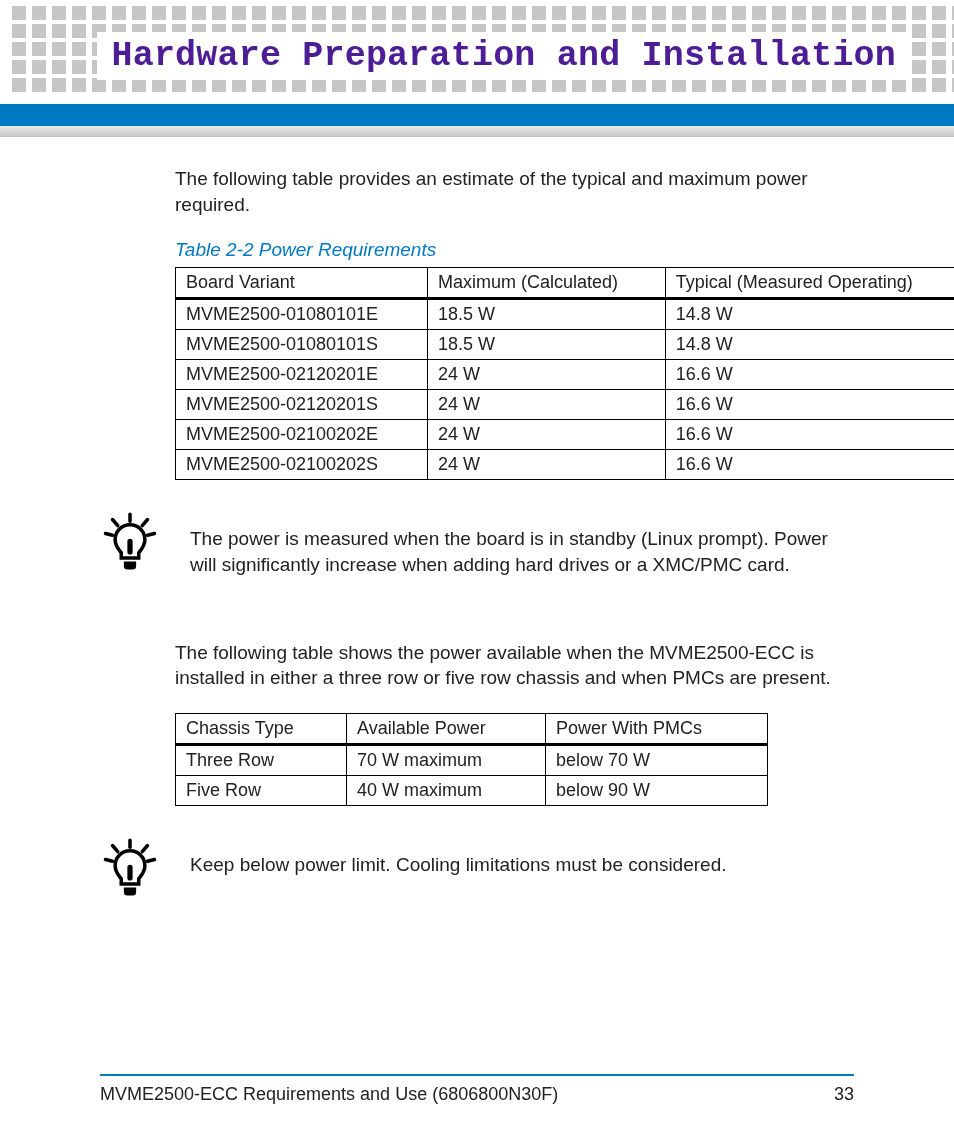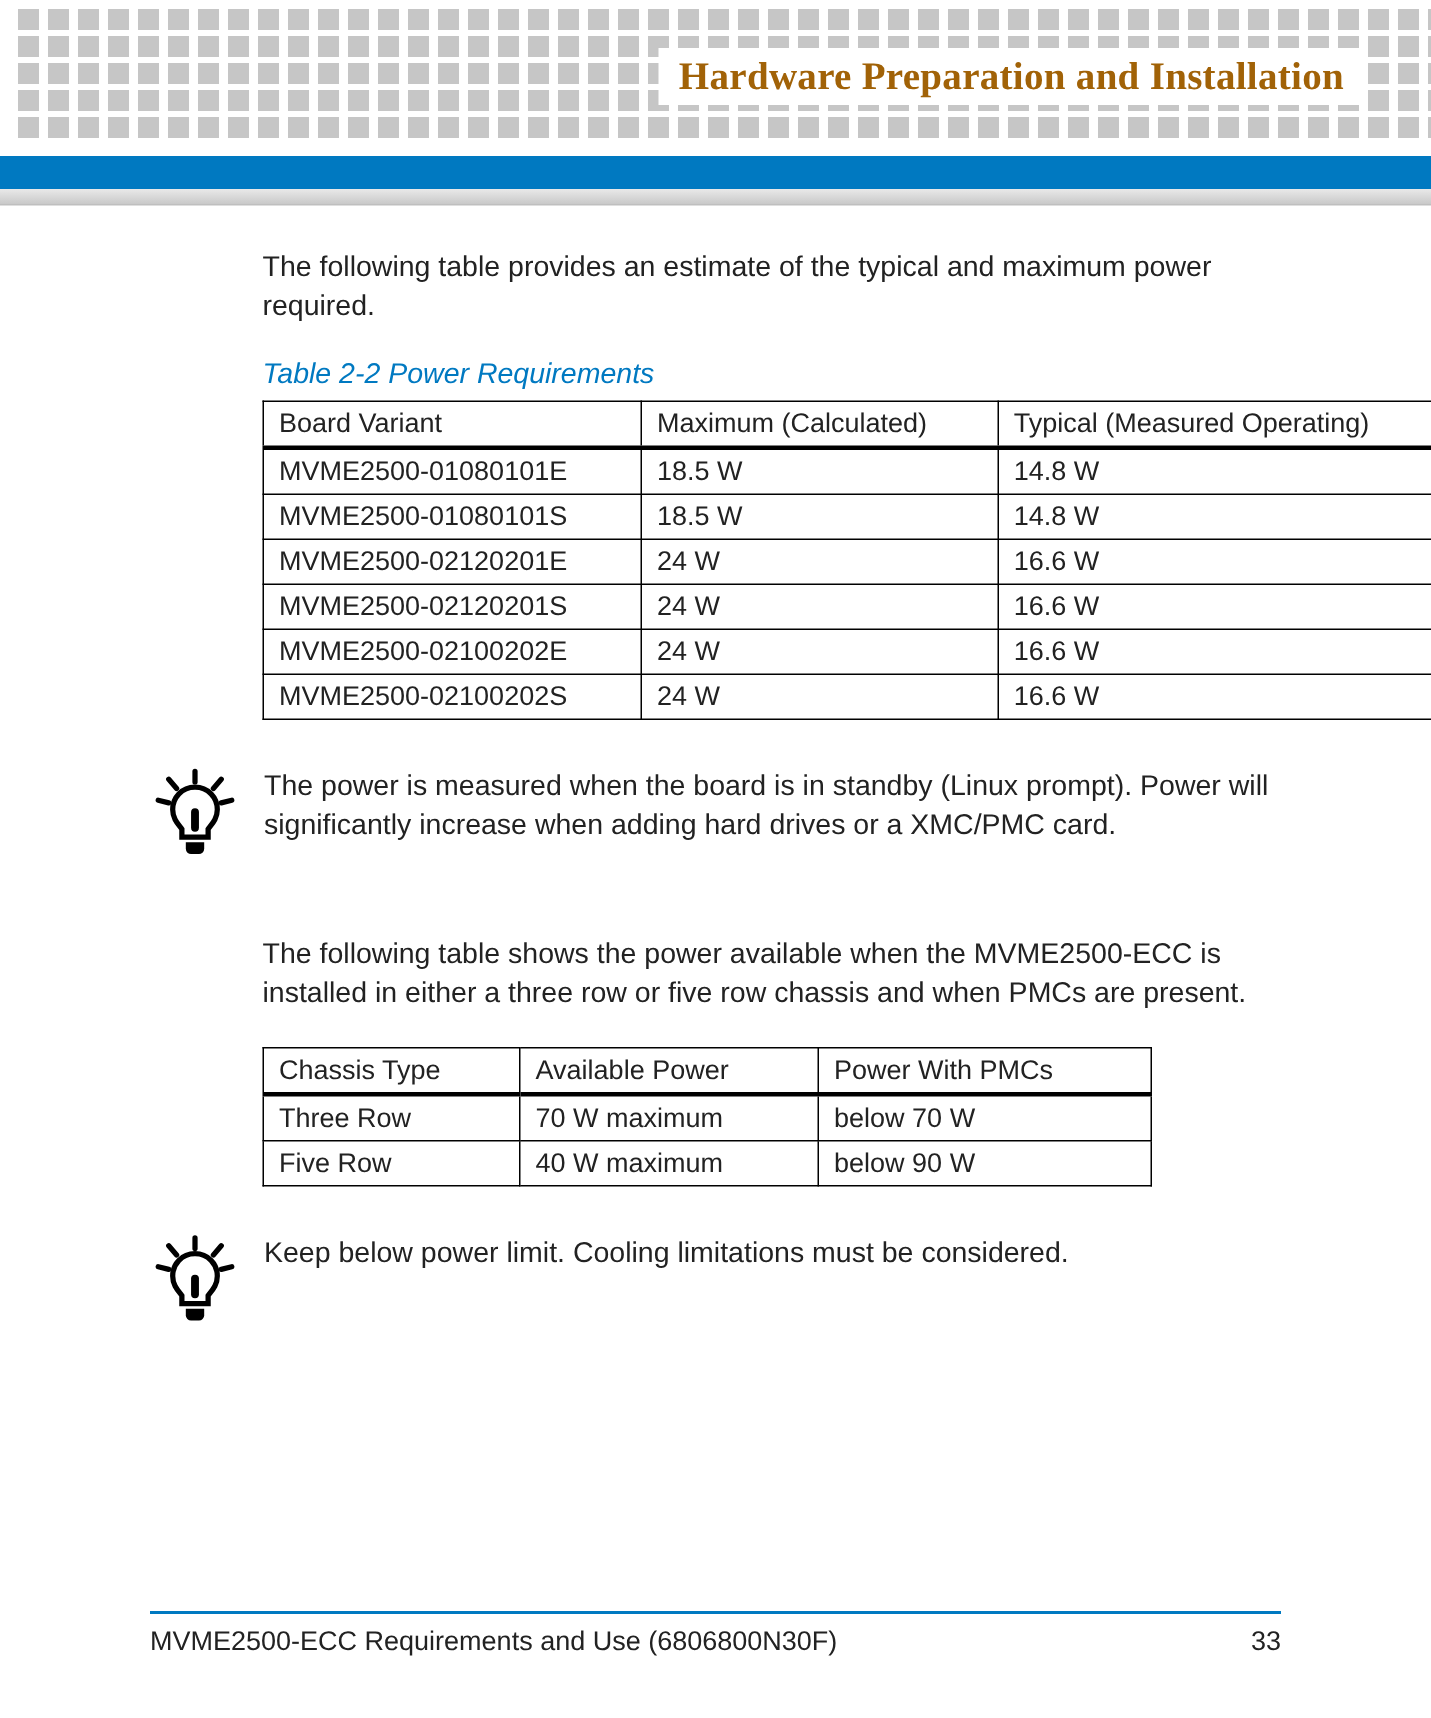--- a/index.html
+++ b/index.html
@@ -39,24 +39,24 @@
     right: 48px;
     text-align: right;
     pointer-events: none;
   }
   .header-title-box {
     display: inline-block;
     background: #fff;
     padding: 4px 10px 4px 14px;
   }
   .header-title {
-    font-size: 26px;
+    font-size: 35px;
     font-weight: 700;
-    font-family: Liberation Serif, serif;
-    color: #a16207;
+    font-family: Liberation Mono, monospace;
+    color: #4c1d95;
     letter-spacing: 0.2px;
   }
   .blue-bar {
     height: 22px;
     background: #0079c1;
     margin-top: 8px;
   }
   .grey-bar {
     height: 10px;
     background: linear-gradient(to bottom, #e9e9e9, #c9c9c9);
@@ -78,21 +78,21 @@
     height: 68px;
   }
   p.body {
     font-size: 19px;
     line-height: 1.35;
     margin: 0 0 22px 0;
   }
   p.note-text {
     font-size: 19px;
     line-height: 1.35;
-    margin: 2px;
+    margin: 16px;
   }
   .table-caption {
     font-style: italic;
     color: #0079c1;
     font-size: 19px;
     margin: 10px 0 6px 0;
     font-family: "Segoe UI", Arial, sans-serif;
   }
   table.data {
     border-collapse: collapse;

